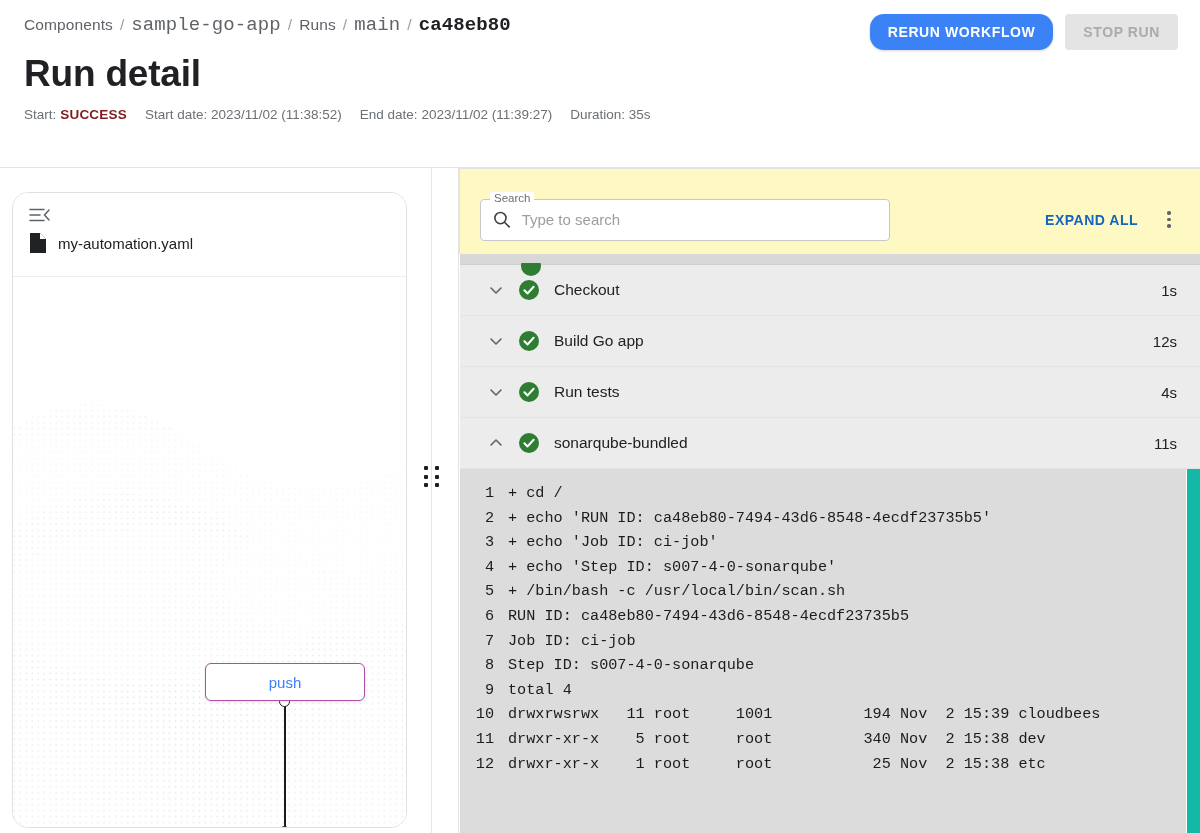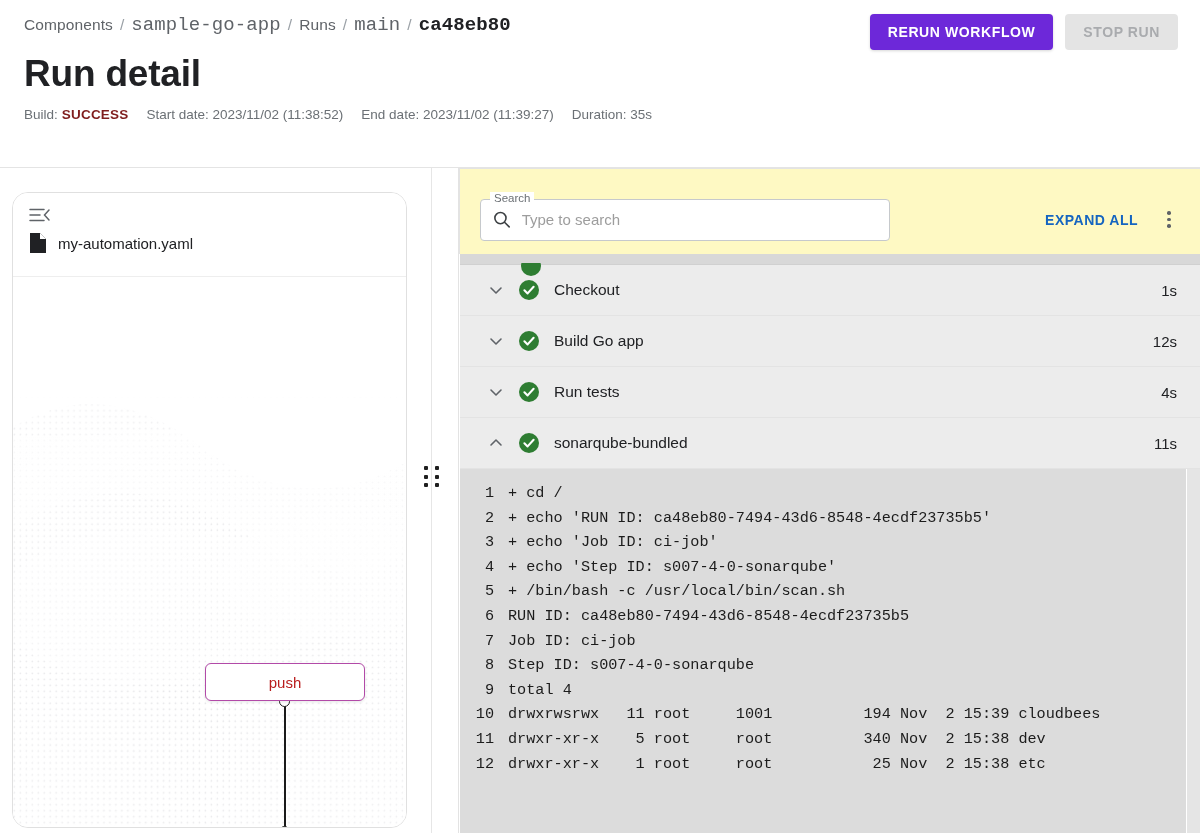--- a/index.html
+++ b/index.html
@@ -70,21 +70,21 @@
     border-radius: 4px;
     font-family: "Liberation Sans", sans-serif;
     font-size: 14px;
     font-weight: 700;
     letter-spacing: .6px;
     padding: 0 18px;
     height: 36px;
     line-height: 36px;
     cursor: pointer;
   }
-  .btn-primary { background: #6d28d9; color: #ffffff; box-shadow: 0 1px 3px rgba(0,0,0,.16); }
+  .btn-primary { background: #3b82f6; color: #ffffff; box-shadow: 0 1px 3px rgba(0,0,0,.16); border-radius: 14px; }
   .btn-disabled { background: #e4e4e4; color: #a9abae; cursor: default; }
 
   
   .body-split {
     position: relative;
     height: 665px;
     display: flex;
     align-items: stretch;
   }
 
@@ -117,21 +117,21 @@
     overflow: hidden;
     background: #ffffff;
   }
   .mesh { position: absolute; inset: 0; opacity: .55; }
 
   .node {
     position: absolute;
     background: #ffffff;
     border-radius: 6px;
     font-size: 15px;
-    color: #b91c1c;
+    color: #3b82f6;
     display: flex;
     align-items: center;
     justify-content: center;
     box-shadow: 0 1px 3px rgba(0,0,0,.10);
     cursor: pointer;
   }
   .node-push {
     left: 192px; top: 385px;
     width: 160px; height: 38px;
     border: 1.6px solid #b24aa8;
@@ -242,21 +242,21 @@
     display: flex; flex-direction: column;
     align-items: center; justify-content: center;
     gap: 3px; cursor: pointer;
     margin-right: 4px;
   }
   .kebab i { width: 3.5px; height: 3.5px; border-radius: 50%; background: #5f6368; display:block; }
 
   .steps-scroll {
     position: absolute;
     left: 1px; top: 86px; right: 0; bottom: 0;
-    background: #e5e5e5;
+    background: #14b8a6;
     overflow: hidden;
   }
   .scroll-shadow {
     height: 11px;
     background: #d8d8d8;
     border-bottom: 1px solid #d0d0d0;
     position: relative;
   }
   .clipped-icon {
     position: absolute;
@@ -316,21 +316,21 @@
       <span class="sep">/</span>
       <span class="crumb mono">main</span>
       <span class="sep">/</span>
       <span class="crumb mono current">ca48eb80</span>
     </div>
 
   <h1 class="page-title">Run detail</h1>
 
   <div class="meta-row">
     <span class="meta-item">
-      <span>Build:</span>
+      <span>Start:</span>
       <span class="status-value">SUCCESS</span>
     </span>
     <span>Start date: 2023/11/02 (11:38:52)</span>
     <span>End date: 2023/11/02 (11:39:27)</span>
     <span>Duration: 35s</span>
   </div>
 
   <div class="header-actions">
     <button class="btn btn-primary">RERUN WORKFLOW</button>
     <button class="btn btn-disabled" disabled="">STOP RUN</button>

